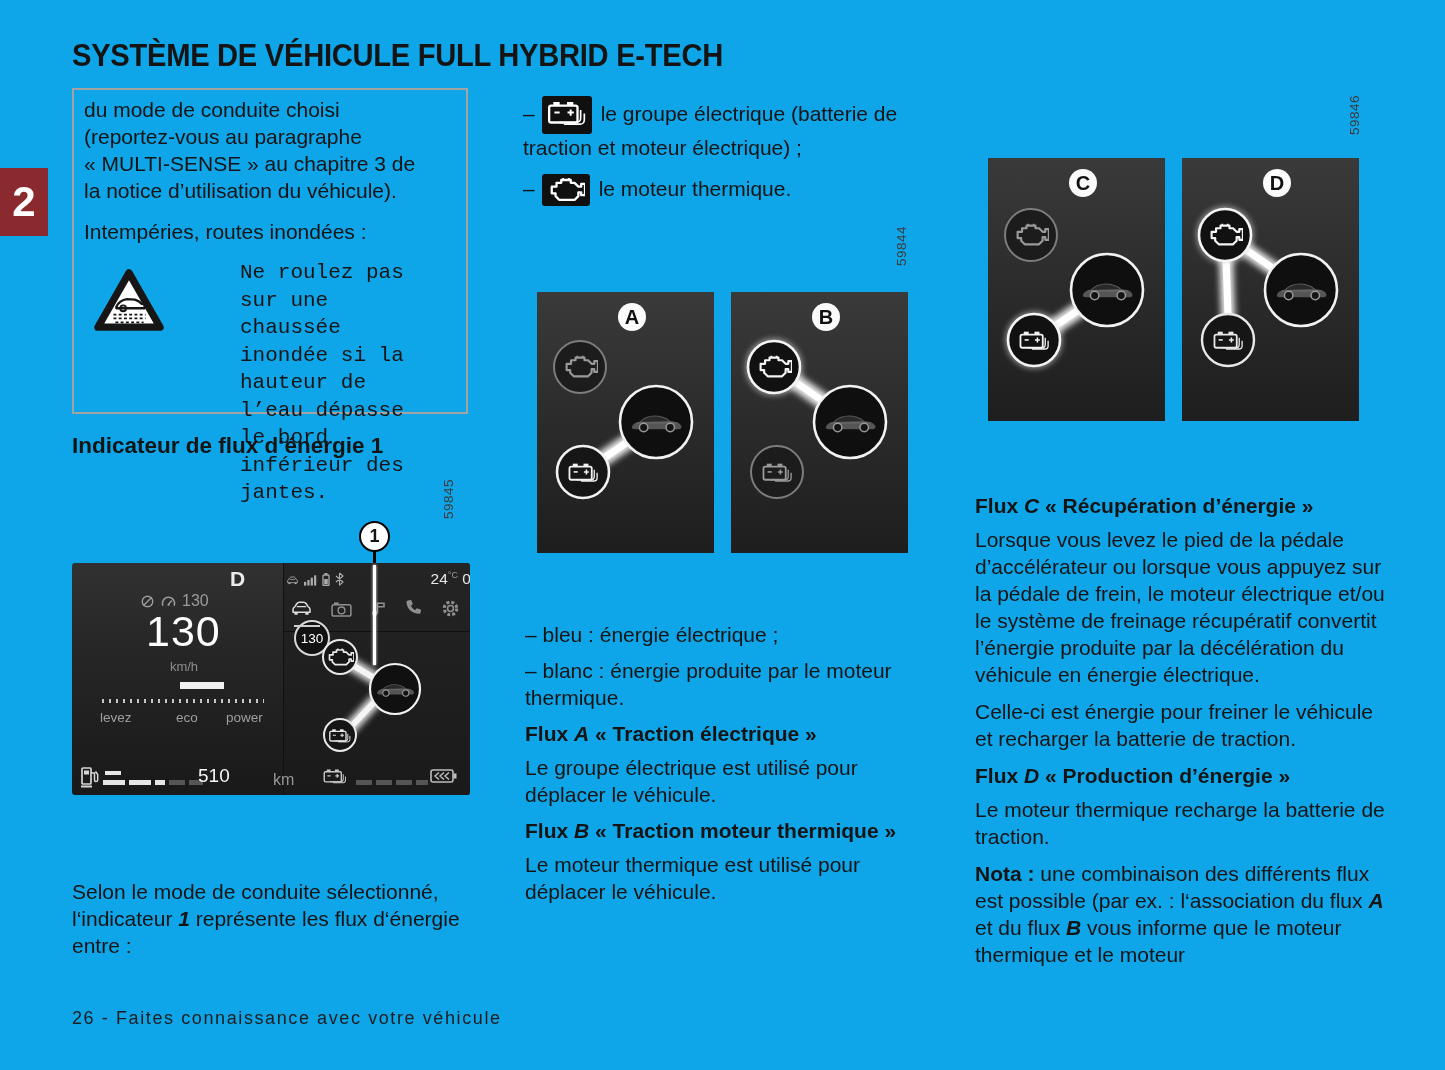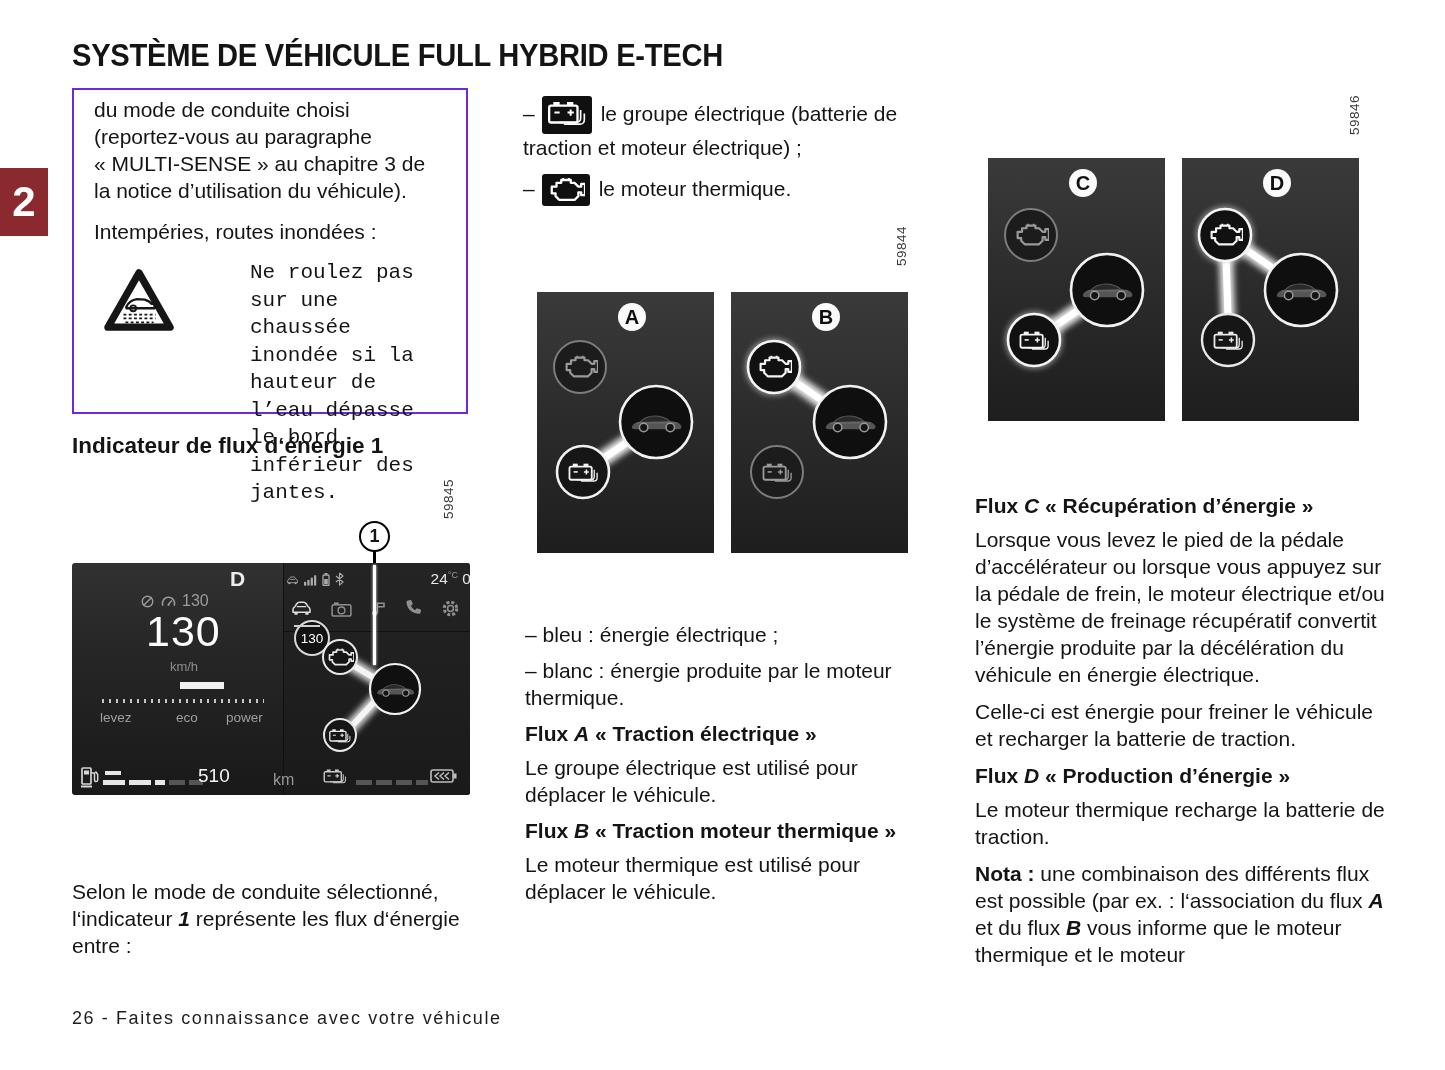--- a/index.html
+++ b/index.html
@@ -1,29 +1,29 @@
 <!DOCTYPE html>
 <html><head>
 <meta charset="utf-8">
 <style>
   html,body{margin:0;padding:0;background:#e8e8e8;}
-  .page{position:relative;width:1445px;height:1070px;background:#ffffff;overflow:hidden;
+  .page{position:relative;width:1445px;height:1070px;background:#0ea5e9;overflow:hidden;
         font-family:"Liberation Sans", sans-serif;color:#141414;}
   
   .body-text{font-size:21px;line-height:27px;}
   .bold{font-weight:bold;}
   .flux-letter{font-weight:bold;font-style:italic;}
   
   .page-title{position:absolute;left:72px;top:38px;font-size:31px;font-weight:bold;
               transform:scaleX(.94);transform-origin:left;white-space:nowrap;letter-spacing:-.3px;}
   .chapter-tab{position:absolute;left:0;top:168px;width:48px;height:68px;background:#8b2a2e;
                color:#fff;font-size:42px;font-weight:bold;display:flex;align-items:center;justify-content:center;}
   
-  .info-box{position:absolute;left:72px;top:88px;width:396px;height:326px;border:2px solid #6d28d9;
-            box-sizing:border-box;padding:6px 10px 0 20px;}
+  .info-box{position:absolute;left:72px;top:88px;width:396px;height:326px;border:2px solid #a3a3a3;
+            box-sizing:border-box;padding:6px 10px 0 10px;}
   .info-box p{margin:0 0 14px 0;width:342px;}
   .warning-row{position:relative;}
   .warning-tri{position:absolute;left:8px;top:8px;}
   .warning-text{margin-left:156px;width:192px;line-height:27.5px;font-family:Liberation Mono, monospace;}
   
   .section-heading{position:absolute;left:72px;top:433px;font-size:22.5px;font-weight:bold;}
   .caption{position:absolute;left:72px;top:878px;width:400px;}
   .footer{position:absolute;left:72px;top:1008px;font-size:18px;letter-spacing:1.6px;color:#1d1d1d;}
   
   .figref{position:absolute;writing-mode:vertical-rl;transform:rotate(180deg);

